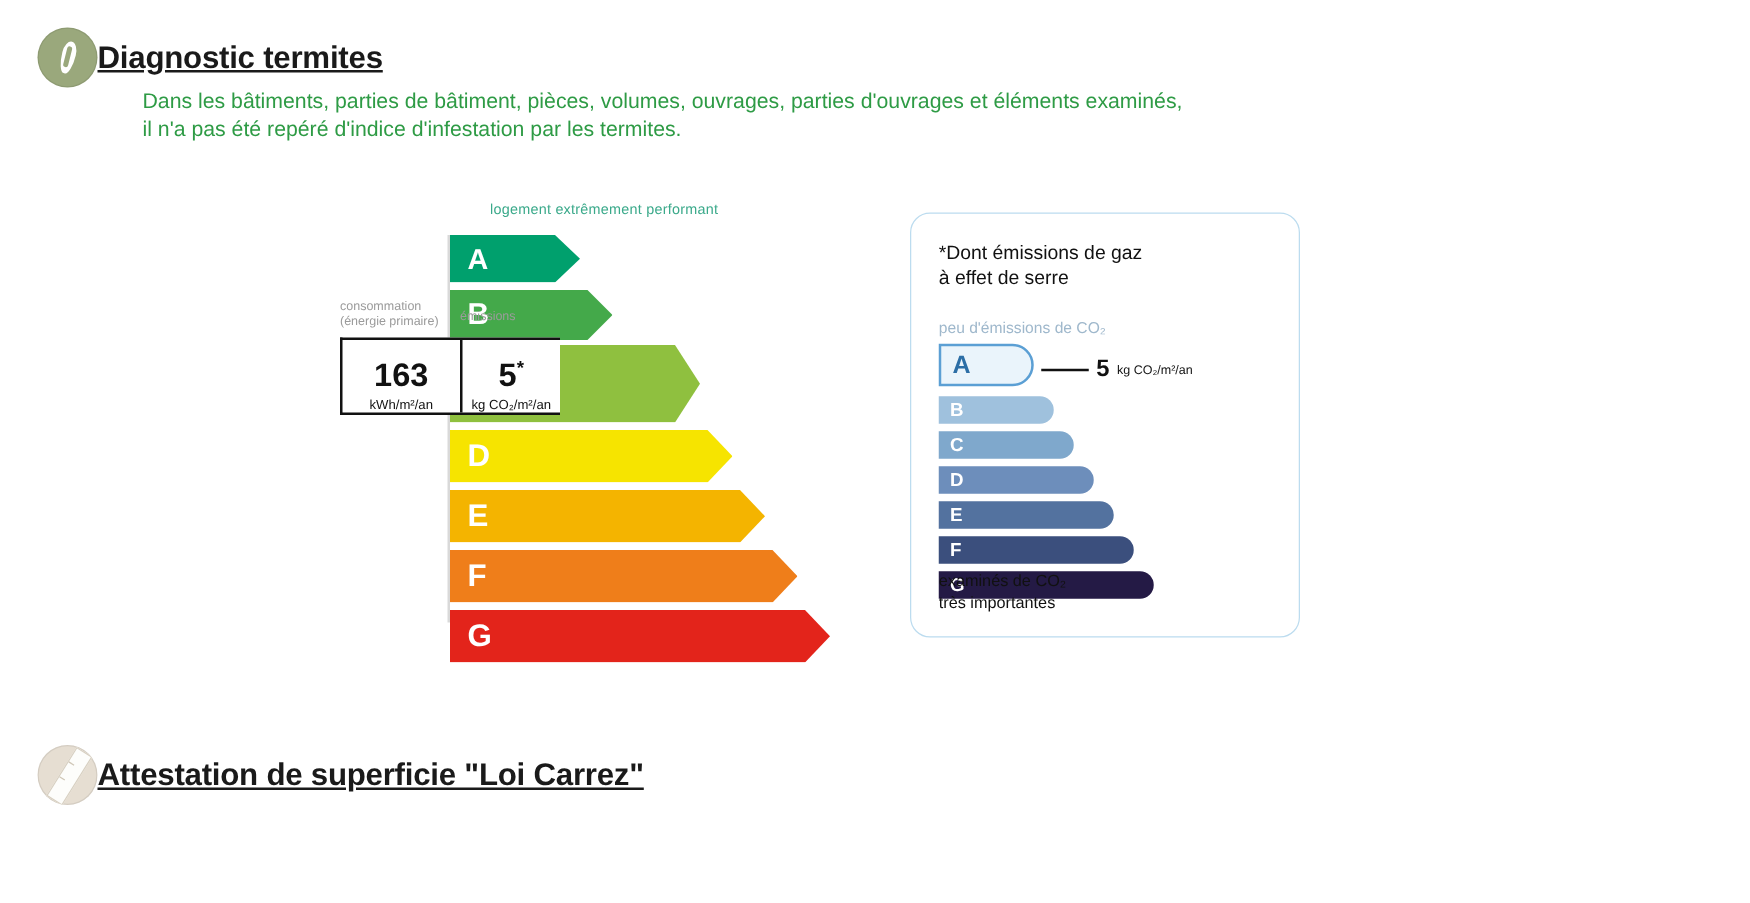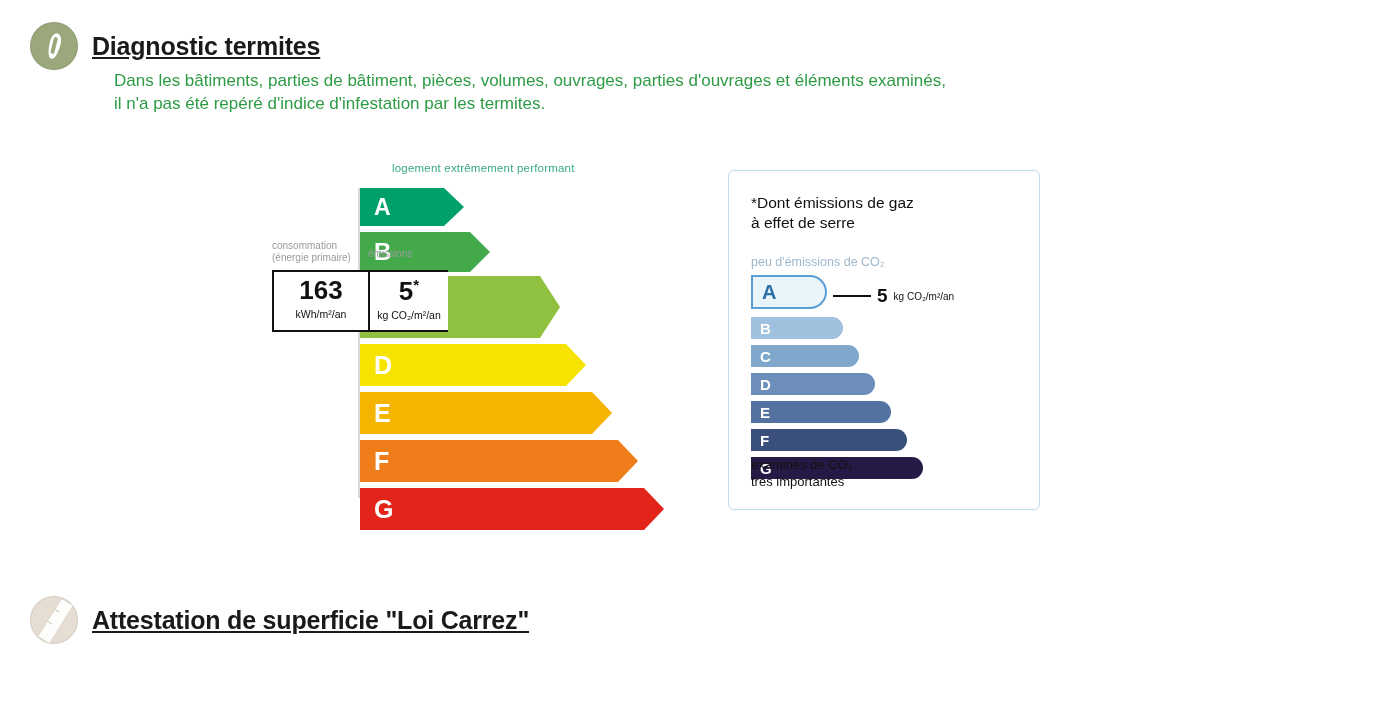--- a/index.html
+++ b/index.html
@@ -16,21 +16,20 @@
     overflow: hidden;
   }
 
   
   .section {
     position: relative;
   }
   .sec-head {
     display: flex;
     align-items: center;
-    gap: 14px;
   }
   .sec-icon {
     width: 48px;
     height: 48px;
     border-radius: 50%;
     flex: 0 0 48px;
     position: relative;
     overflow: hidden;
     box-shadow: inset 0 0 0 1px rgba(0,0,0,.08);
   }
@@ -182,21 +181,21 @@
     border: 2px solid #111;
     border-right: none;
     box-sizing: border-box;
     display: flex;
     background: #fff;
     z-index: 4;
   }
   .cons-cell {
     flex: 1 1 auto;
     text-align: center;
-    padding-top: 5px;
+    padding-top: 15px;
     box-sizing: border-box;
   }
   .cons-cell.left { flex: 0 0 96px; border-right: 2px solid #111; }
   .cons-val {
     font-size: 26px;
     font-weight: bold;
     color: #111;
     line-height: 1;
   }
   .cons-val sup { font-size: 15px; }
@@ -218,21 +217,21 @@
   .cons-labels .l2 { width: 80px; padding-top: 8px; }
 
   
   .co2-panel {
     position: absolute;
     left: 636px;
     top: 8px;
     width: 312px;
     height: 340px;
     border: 1px solid #bcdcef;
-    border-radius: 6px;
+    border-radius: 16px;
     box-sizing: border-box;
     background: #fff;
   }
   .co2-title {
     position: absolute;
     left: 22px;
     top: 22px;
     font-size: 15.5px;
     color: #111;
     line-height: 1.3;

